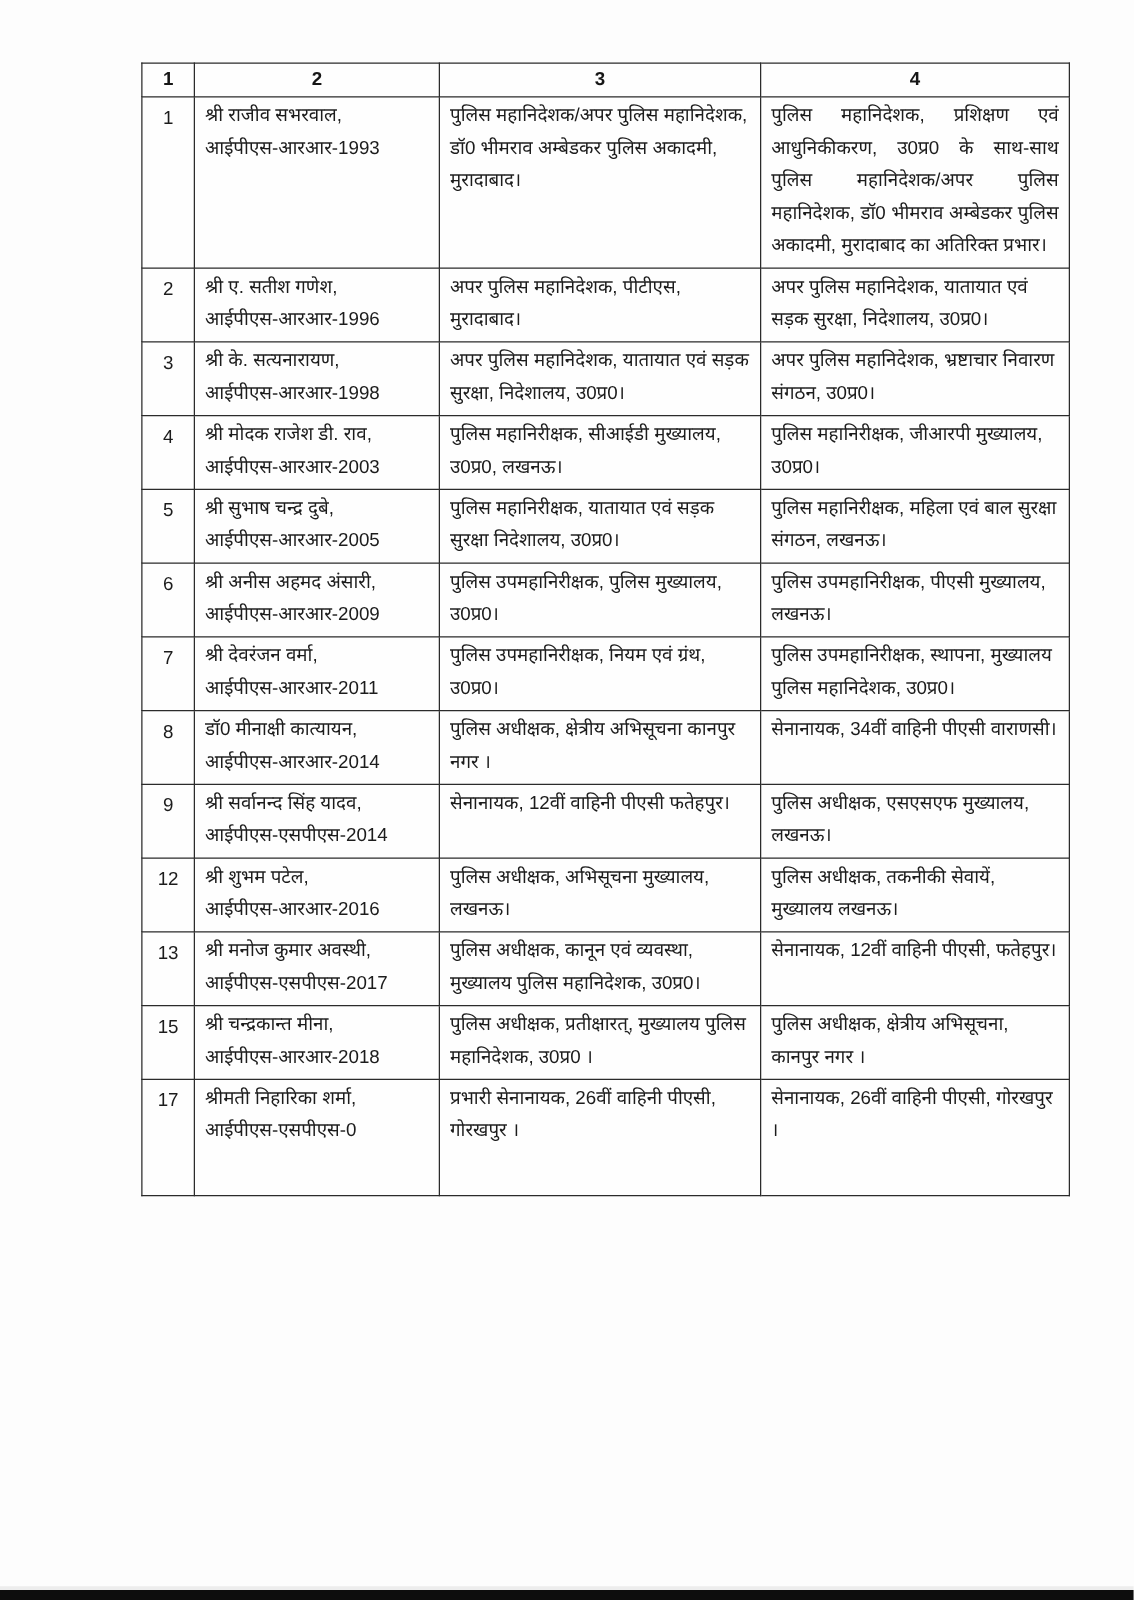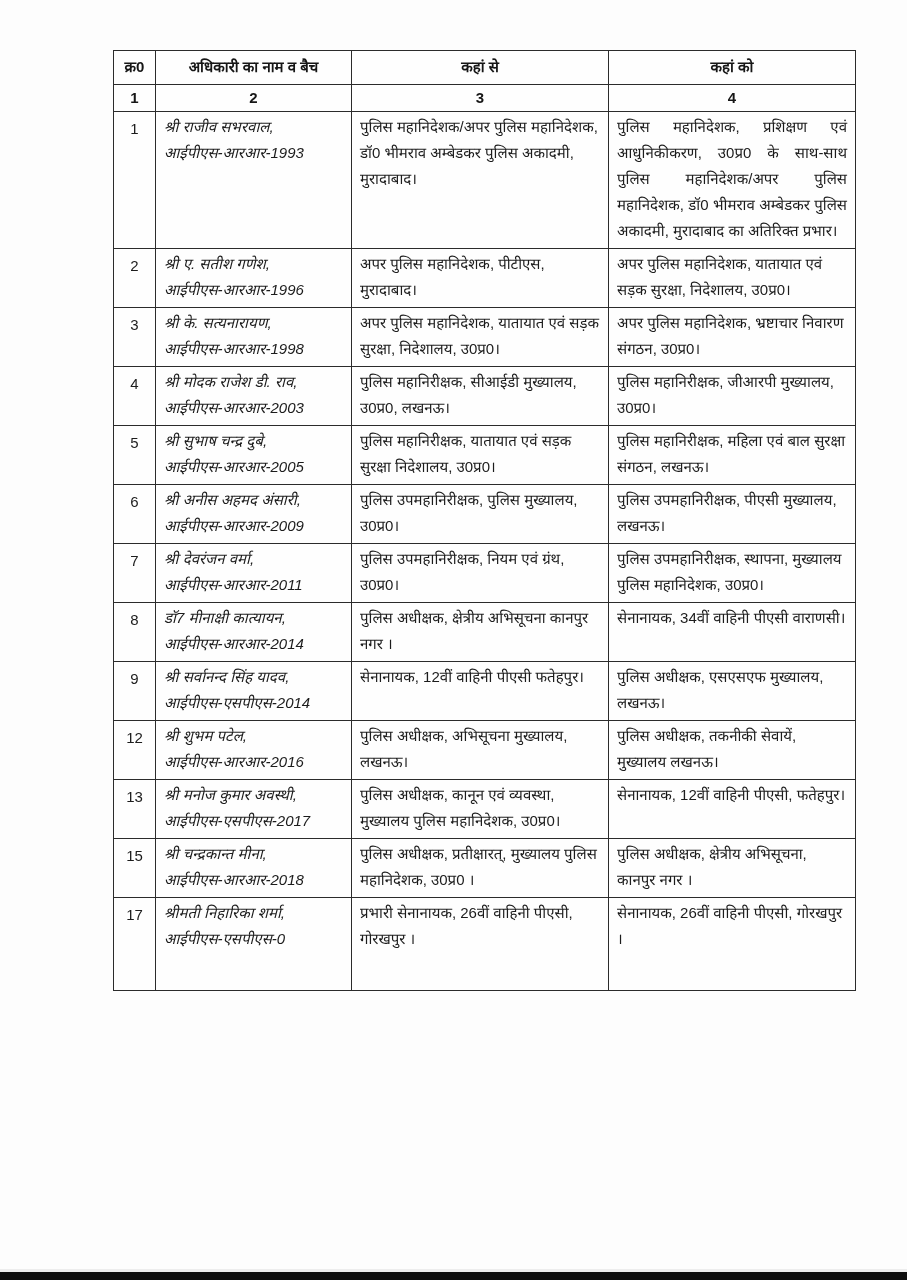--- a/index.html
+++ b/index.html
@@ -46,21 +46,21 @@
     color: #161616;
   }
   .doc-table thead tr.head-row th { height: 27px; }
   .doc-table thead tr.num-row th { height: 20px; line-height: 20px; }
   td.c-sno {
     text-align: center;
     padding-left: 2px;
     padding-right: 2px;
     padding-top: 4px;
   }
-  td.c-name div { white-space: nowrap; overflow: hidden; font-style: italic; }
+  td.c-name div { white-space: nowrap; overflow: hidden; }
   tbody tr:first-child td.c-to { text-align: justify; }
   tbody tr:last-child td { height: 84px; }
   .bottom-bar {
     position: absolute;
     left: 0;
     bottom: 0;
     width: 907px;
     height: 8px;
     background: #0d0d0d;
   }
@@ -79,26 +79,20 @@
 <div class="page">
 
   <table class="doc-table">
     <colgroup>
       <col class="c1">
         <col class="c2">
         <col class="c3">
         <col class="c4">
     </colgroup>
     <thead>
-      <tr class="head-row">
-        <th>क्र0</th>
-        <th>अधिकारी का नाम व बैच</th>
-        <th>कहां से</th>
-        <th>कहां को</th>
-      </tr>
       <tr class="num-row">
         <th>1</th>
         <th>2</th>
         <th>3</th>
         <th>4</th>
       </tr>
     </thead>
     <tbody>
         <tr>
       <td class="c-sno">1</td>
@@ -159,21 +153,21 @@
       <td class="c-name">
         <div>श्री देवरंजन वर्मा,</div>
         <div>आईपीएस-आरआर-2011</div>
       </td>
       <td class="c-from">पुलिस उपमहानिरीक्षक, नियम एवं ग्रंथ, उ0प्र0।</td>
       <td class="c-to">पुलिस उपमहानिरीक्षक, स्थापना, मुख्यालय पुलिस महानिदेशक, उ0प्र0।</td>
     </tr>
         <tr>
       <td class="c-sno">8</td>
       <td class="c-name">
-        <div>डॉ7 मीनाक्षी कात्यायन,</div>
+        <div>डॉ0 मीनाक्षी कात्यायन,</div>
         <div>आईपीएस-आरआर-2014</div>
       </td>
       <td class="c-from">पुलिस अधीक्षक, क्षेत्रीय अभिसूचना कानपुर नगर ।</td>
       <td class="c-to">सेनानायक, 34वीं वाहिनी पीएसी वाराणसी।</td>
     </tr>
         <tr>
       <td class="c-sno">9</td>
       <td class="c-name">
         <div>श्री सर्वानन्द सिंह यादव,</div>
         <div>आईपीएस-एसपीएस-2014</div>

